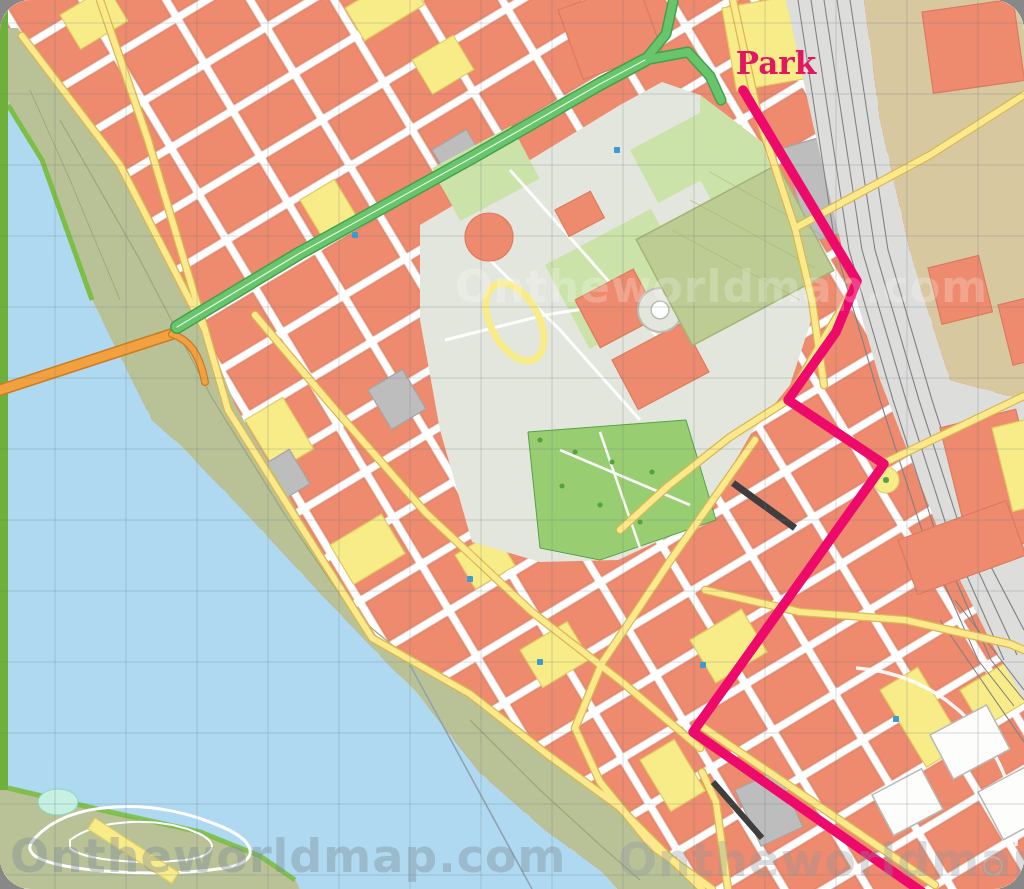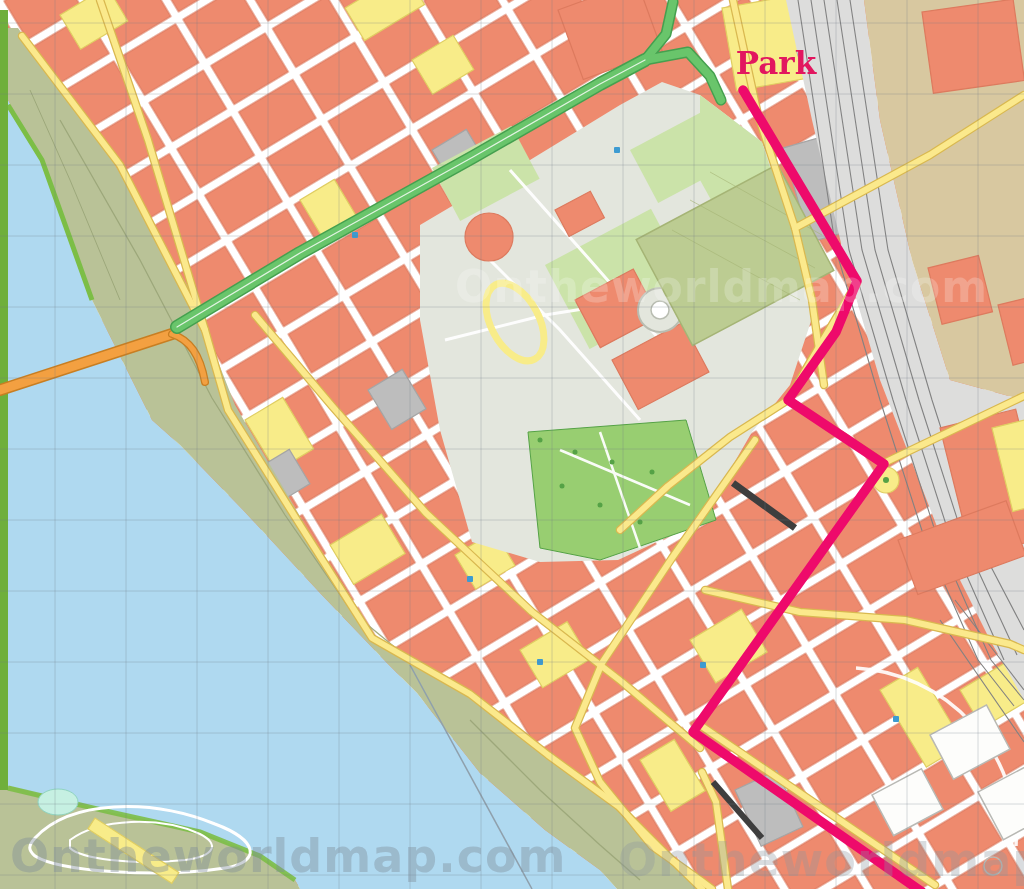--- a/index.html
+++ b/index.html
@@ -1,19 +1,20 @@
 <!DOCTYPE html>
 <html><head>
 <meta charset="utf-8">
 <style>
   html,body{margin:0;padding:0;background:#888;}
   .map-frame{
     position:relative;width:1024px;height:889px;overflow:hidden;
     font-family:"DejaVu Sans","Liberation Sans",sans-serif;
     background:#E7E6E3;
+    border-radius:31px;
   }
   .map-frame svg{position:absolute;left:0;top:0;display:block;}
   text{user-select:none;}
   .wm{font-weight:bold;letter-spacing:1px;font-family:"DejaVu Sans","Liberation Sans",sans-serif;}
   .park-label{font-family:"DejaVu Serif","Liberation Serif",serif;font-weight:bold;}
 </style>
 </head>
 <body>
 
 <div class="map-frame">

